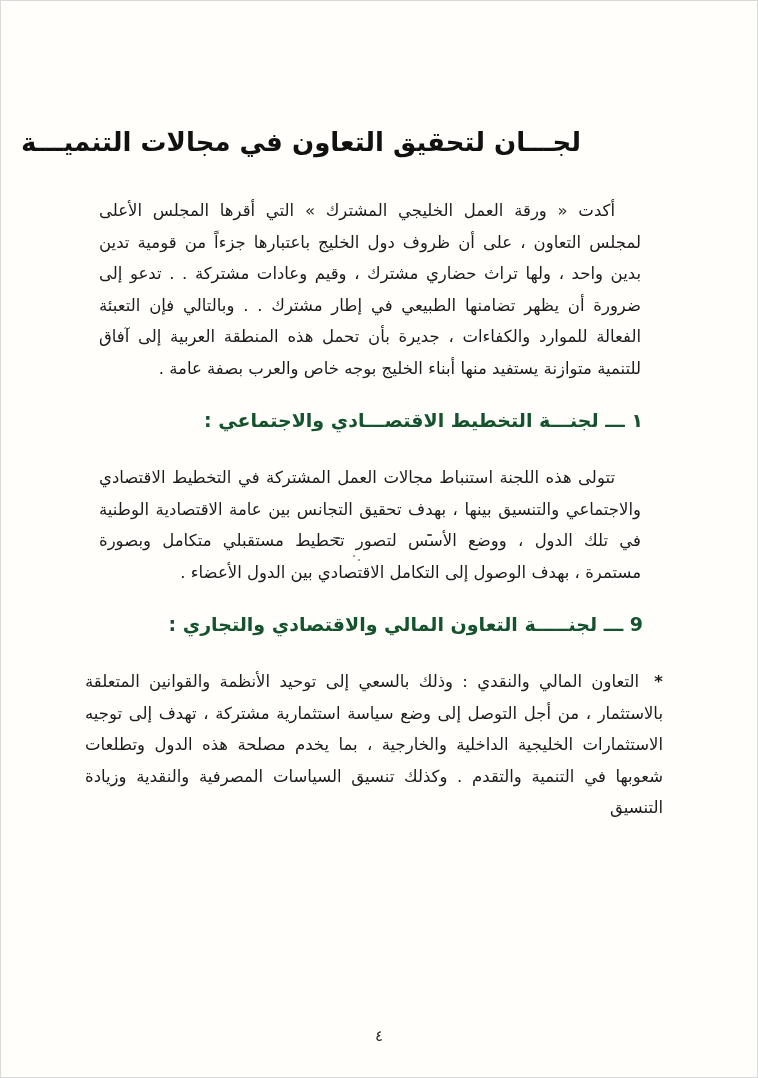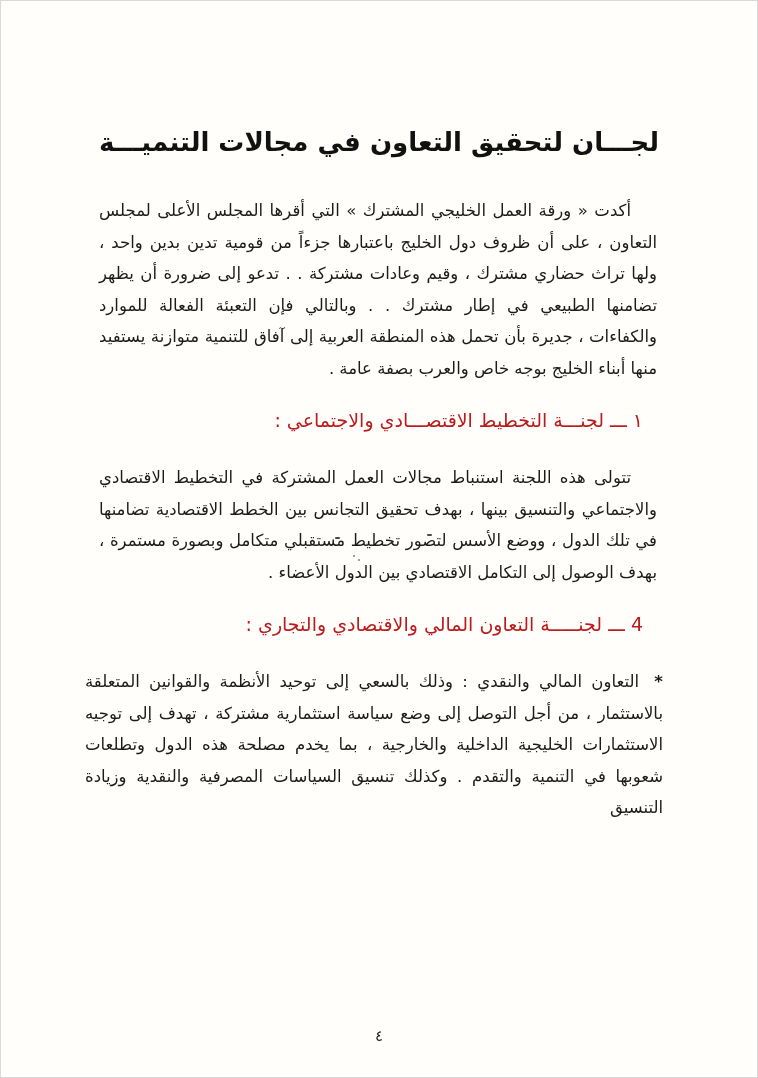--- a/index.html
+++ b/index.html
@@ -14,45 +14,45 @@
     box-sizing: border-box;
     background: #fffefb;
     border: 1px solid #d9d9d9;
     overflow: hidden;
     font-family: "DejaVu Sans", sans-serif;
     color: #1b1b1b;
   }
   .title {
     margin: 0;
     padding: 120px 20px 0 20px;
-    text-align: center;
+    text-align: left;
     direction: rtl;
     font-size: 26px;
     line-height: 42px;
     font-weight: bold;
     color: #111;
   }
   .content {
     direction: rtl;
     unicode-bidi: embed;
     text-align: justify;
     padding: 32px 100px 0 98px;
     font-size: 16.5px;
     line-height: 31.5px;
   }
   .para {
-    margin: 0 0 10px 0;
+    margin: 0 16px 10px 0;
     text-indent: 26px; 
   }
   .heading {
     font-size: 19px;
-    font-weight: normal;
+    font-weight: bold;
     margin: 22px 14px 28px 0;
     line-height: 28px;
-    color: #b91c1c;
+    color: #14532d;
   }
   .bullet {
     margin: 22px -6px 0 -14px;
     text-indent: 0;
   }
   .bullet .marker {
     font-weight: bold;
     padding-left: 6px; 
   }
   .page-number {
@@ -82,23 +82,23 @@
 
   <h1 class="title">لجـــان لتحقيق التعاون في مجالات التنميـــة</h1>
 
   <div class="content">
 
     <p class="para">أكدت « ورقة العمل الخليجي المشترك » التي أقرها المجلس الأعلى لمجلس التعاون ، على أن ظروف دول الخليج باعتبارها جزءاً من قومية تدين بدين واحد ، ولها تراث حضاري مشترك ، وقيم وعادات مشتركة . . تدعو إلى ضرورة أن يظهر تضامنها الطبيعي في إطار مشترك . . وبالتالي فإن التعبئة الفعالة للموارد والكفاءات ، جديرة بأن تحمل هذه المنطقة العربية إلى آفاق للتنمية متوازنة يستفيد منها أبناء الخليج بوجه خاص والعرب بصفة عامة .</p>
 
 
     <h2 class="heading">١ ـــ لجنـــة التخطيط الاقتصـــادي والاجتماعي :</h2>
 
-    <p class="para">تتولى هذه اللجنة استنباط مجالات العمل المشتركة في التخطيط الاقتصادي والاجتماعي والتنسيق بينها ، بهدف تحقيق التجانس بين الخطط الاقتصادية تضامنها في تلك الدول ، ووضع الأسس لتصور تخطيط مستقبلي متكامل وبصورة مستمرة ، بهدف الوصول إلى التكامل الاقتصادي بين الدول الأعضاء .</p>
+    <p class="para">تتولى هذه اللجنة استنباط مجالات العمل المشتركة في التخطيط الاقتصادي والاجتماعي والتنسيق بينها ، بهدف تحقيق التجانس بين عامة الاقتصادية الوطنية في تلك الدول ، ووضع الأسس لتصور تخطيط مستقبلي متكامل وبصورة مستمرة ، بهدف الوصول إلى التكامل الاقتصادي بين الدول الأعضاء .</p>
 
-    <h2 class="heading">4 ـــ لجنـــــة التعاون المالي والاقتصادي والتجاري :</h2>
+    <h2 class="heading">9 ـــ لجنـــــة التعاون المالي والاقتصادي والتجاري :</h2>
 
 
     <p class="para bullet">
       <span class="marker">*</span>
       <span>التعاون المالي والنقدي : وذلك بالسعي إلى توحيد الأنظمة والقوانين المتعلقة بالاستثمار ، من أجل التوصل إلى وضع سياسة استثمارية مشتركة ، تهدف إلى توجيه الاستثمارات الخليجية الداخلية والخارجية ، بما يخدم مصلحة هذه الدول وتطلعات شعوبها في التنمية والتقدم . وكذلك تنسيق السياسات المصرفية والنقدية وزيادة التنسيق</span>
     </p>
 
   </div>
 
   <span class="speck speck-1"></span>

